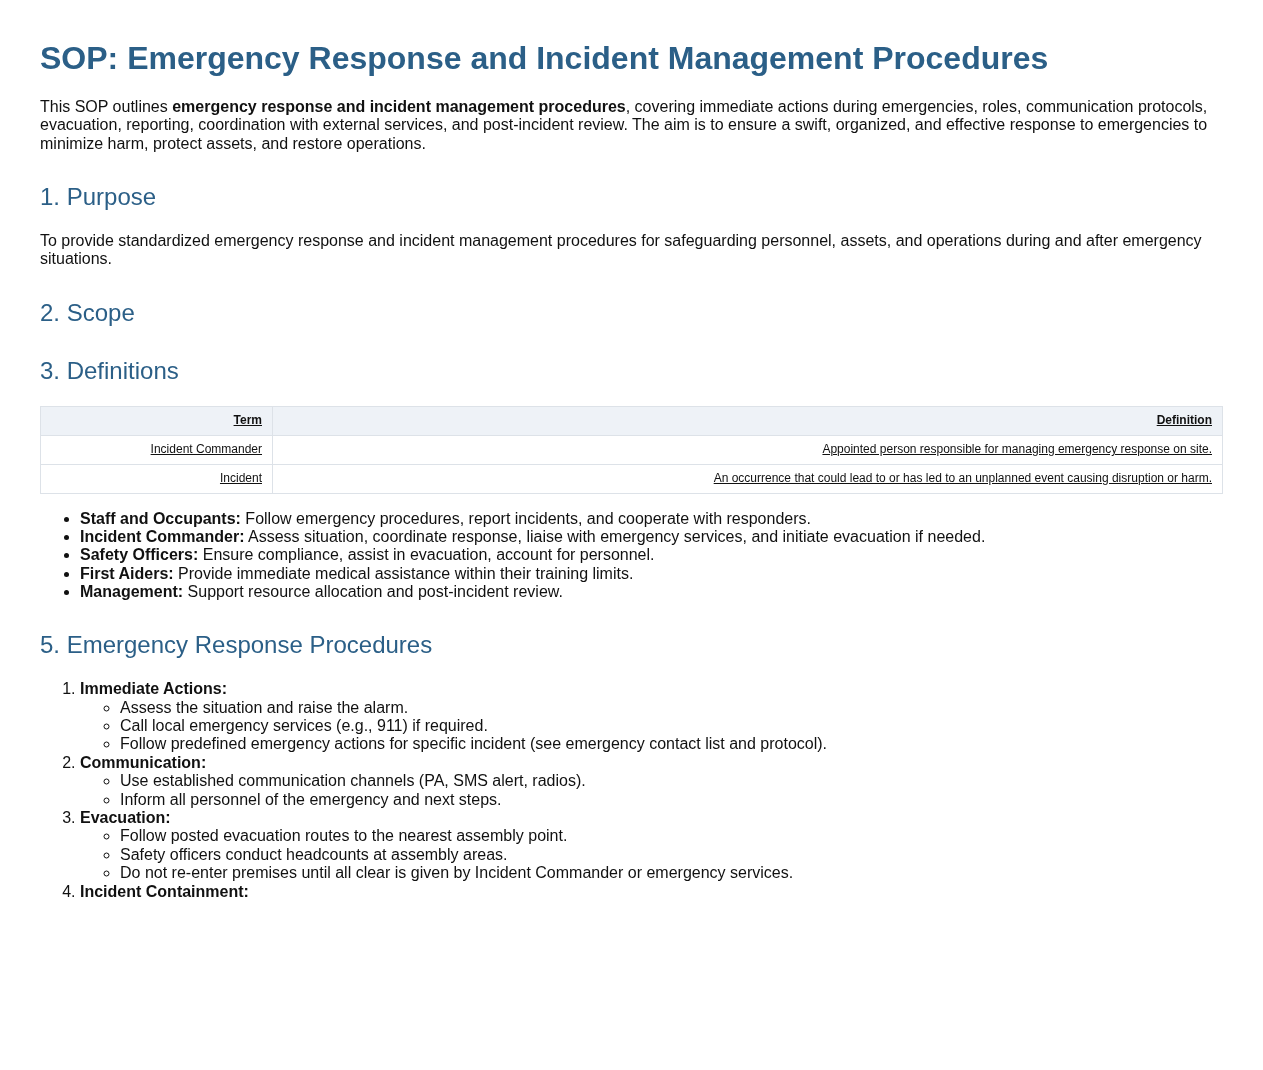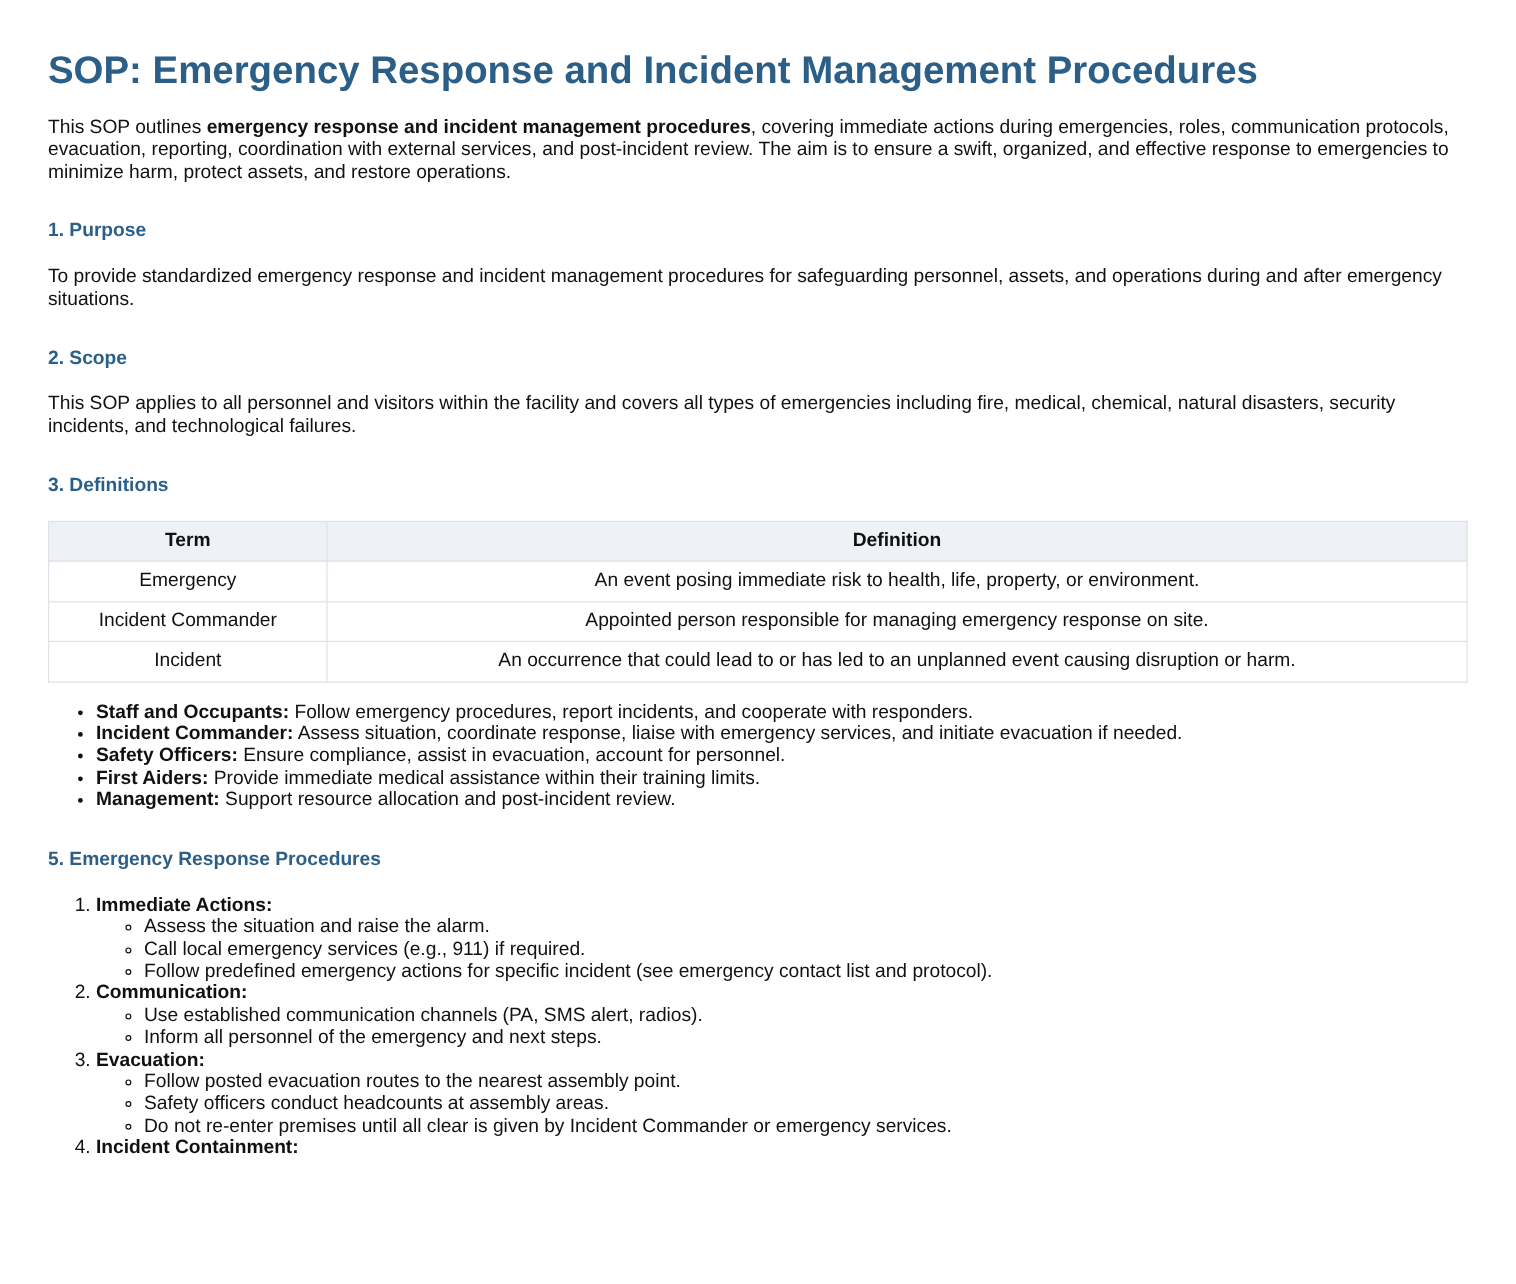--- a/index.html
+++ b/index.html
@@ -22,38 +22,39 @@
     color:var(--text);
   }
   h1{
     font-size:32px;
     line-height:1.15;
     color:var(--heading);
     margin:0 0 21px 0;
     font-weight:bold;
   }
   h2{
-    font-size:16px;
+    font-size:24px;
     line-height:1.2;
     color:var(--heading);
     margin:30px 0 20px 0;
-    font-weight:bold;
+    font-weight:normal;
   }
   p{margin:16px 0;}
   table{
     border-collapse:collapse;
     width:100%;
     margin:0;
   }
   th,td{
     border:1px solid var(--table-border);
-    text-align:center;
+    text-align:right;
     padding:7px 10px;
-    font-size:16px;
+    font-size:12px;
     vertical-align:middle;
+    text-decoration:underline;
   }
   th{
     background:var(--table-header-bg);
     font-weight:bold;
   }
   th.col-term,td.cell-term{width:232px;}
   ul.roles-list{
     margin:16px 0;
     padding-left:40px;
     list-style-type:disc;
@@ -76,35 +77,30 @@
 <div class="page">
 
   <h1>SOP: Emergency Response and Incident Management Procedures</h1>
 
   <p><span>This SOP outlines </span><strong>emergency response and incident management procedures</strong><span>, covering immediate actions during emergencies, roles, communication protocols, evacuation, reporting, coordination with external services, and post-incident review. The aim is to ensure a swift, organized, and effective response to emergencies to minimize harm, protect assets, and restore operations.</span></p>
 
   <h2>1. Purpose</h2>
   <p>To provide standardized emergency response and incident management procedures for safeguarding personnel, assets, and operations during and after emergency situations.</p>
 
   <h2>2. Scope</h2>
-  <p>This SOP applies to all personnel and visitors within the facility and covers all types of emergencies including fire, medical, chemical, natural disasters, security incidents, and technological failures.</p>
 
   <h2>3. Definitions</h2>
   <table>
     <thead>
       <tr>
         <th class="col-term">Term</th>
         <th>Definition</th>
       </tr>
     </thead>
     <tbody id="definitions-body">
-        <tr>
-          <td class="cell-term">Emergency</td>
-          <td>An event posing immediate risk to health, life, property, or environment.</td>
-        </tr>
         <tr>
           <td class="cell-term">Incident Commander</td>
           <td>Appointed person responsible for managing emergency response on site.</td>
         </tr>
         <tr>
           <td class="cell-term">Incident</td>
           <td>An occurrence that could lead to or has led to an unplanned event causing disruption or harm.</td>
         </tr>
       </tbody>
   </table>

